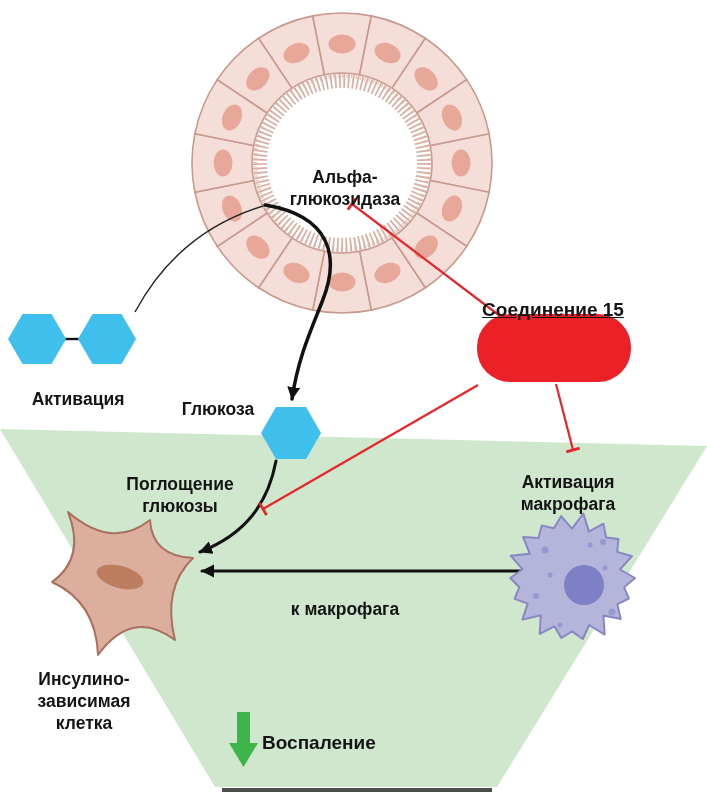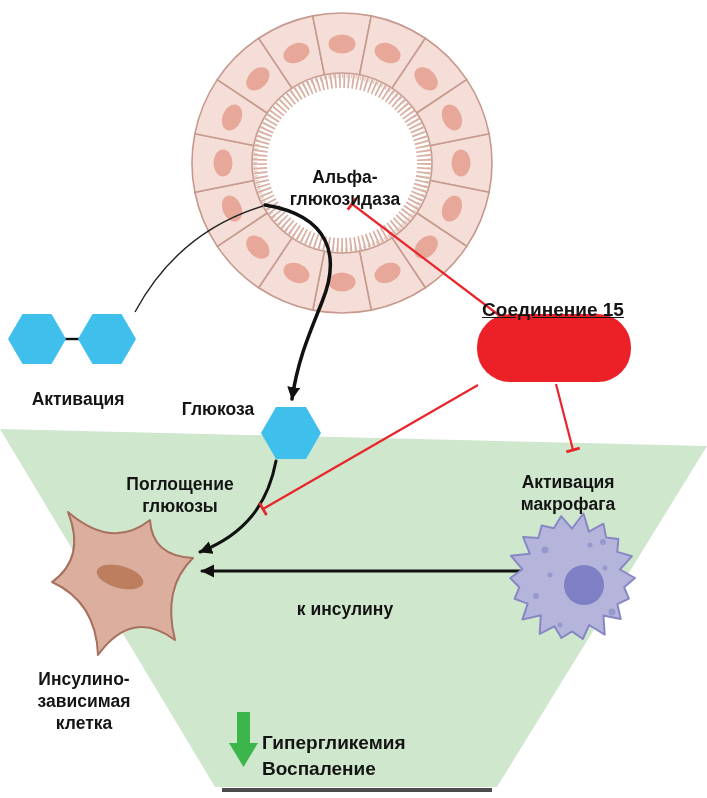--- a/index.html
+++ b/index.html
@@ -128,25 +128,24 @@
   <div>Поглощение</div>
   <div>глюкозы</div>
 </div>
 
 <div class="label" style="left:568px;top:451px">
   <div>Активация</div>
   <div>макрофага</div>
 </div>
 
 <div class="label" style="left:345px;top:578px">
-  <div>к инсулину</div>
+  <div>к макрофага</div>
 </div>
 
 <div class="label" style="left:84px;top:648px">
   <div>Инсулино-</div>
   <div>зависимая</div>
   <div>клетка</div>
 </div>
 
 <div class="label label--left" style="left:262px;top:710px">
-  <div>Гипергликемия</div>
   <div>Воспаление</div>
 </div>
 
 </body></html>

